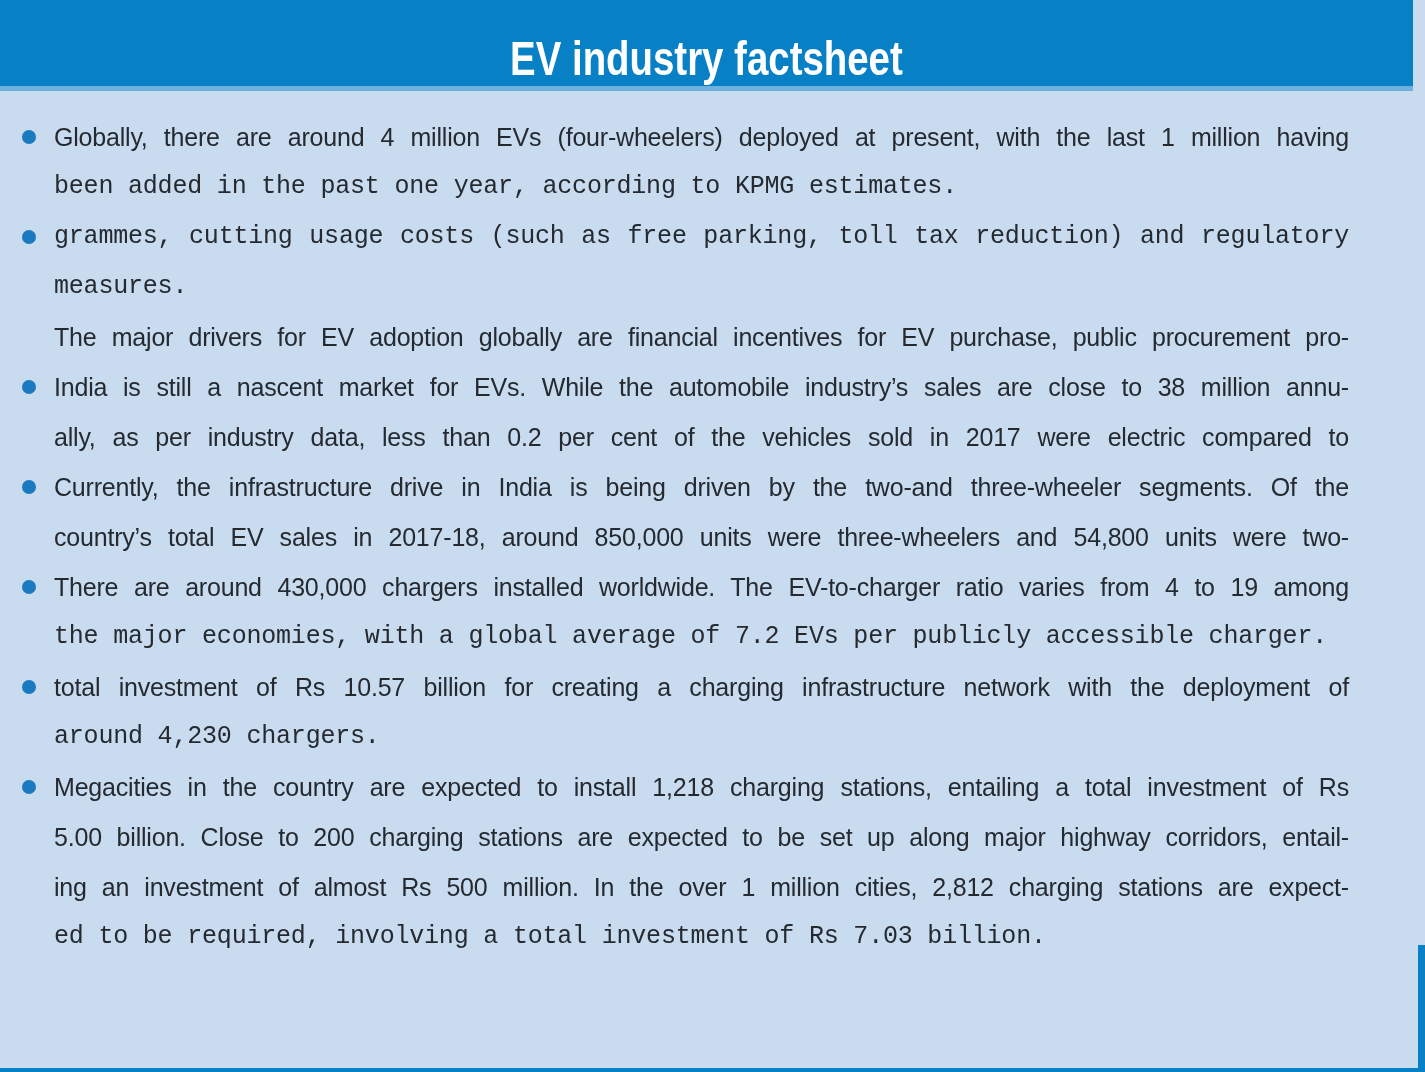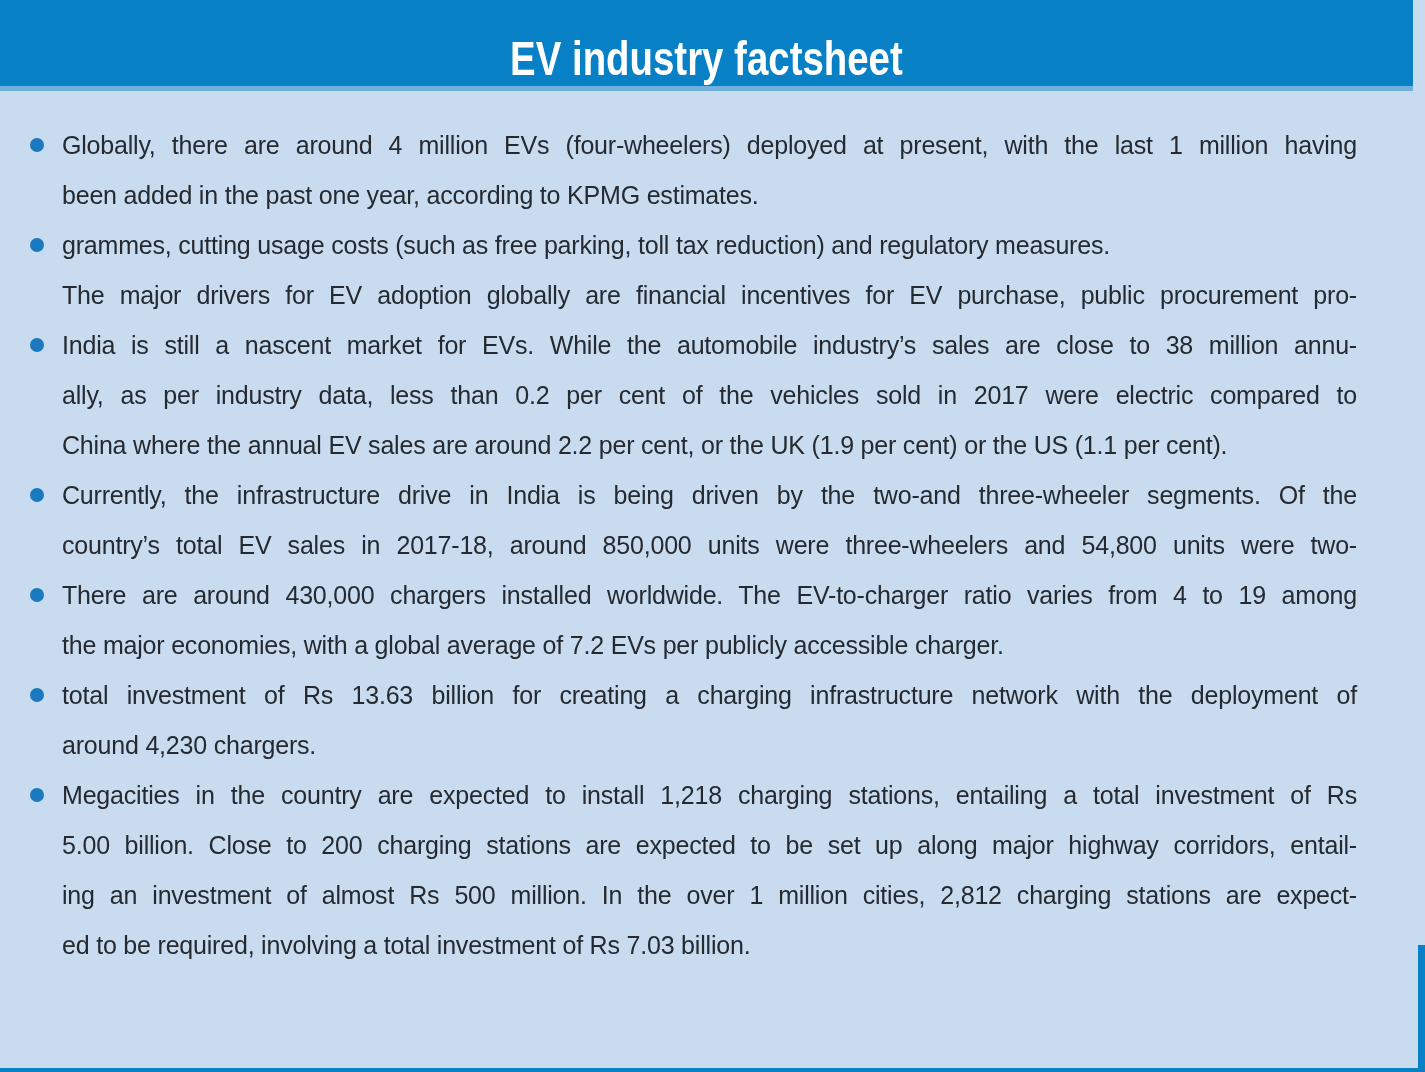--- a/index.html
+++ b/index.html
@@ -33,21 +33,21 @@
     font-size: 48px;
     font-weight: bold;
     letter-spacing: 0px;
     transform: scaleX(0.80);
     transform-origin: center;
     white-space: nowrap;
   }
   .bullet-list {
     position: absolute;
     left: 0; top: 91px;
-    margin: 12px;
+    margin: 4px;
     padding: 17px 25px 0 18px;
     list-style: none;
     width: 1370px;
     box-sizing: border-box;
   }
   .bullet-item {
     position: relative;
     padding-left: 32px;
   }
   .dot {
@@ -65,20 +65,21 @@
     line-height: 50px;
     letter-spacing: -0.2px;
   }
   .line {
     text-align: justify;
     text-align-last: justify;
     white-space: normal;
   }
   .line.last {
     text-align-last: left;
+    font-family: Liberation Mono, monospace;
   }
   .bottom-rule {
     position: absolute;
     left: 0; bottom: 0;
     width: 100%;
     height: 4px;
     background: var(--header-bg, #0780c5);
   }
   .right-rule {
     position: absolute;
@@ -110,41 +111,40 @@
         <div class="bullet-text">
           <div class="line last">grammes, cutting usage costs (such as free parking, toll tax reduction) and regulatory measures.</div>
           <div class="line">The major drivers for EV adoption globally are financial incentives for EV purchase, public procurement pro-</div>
         </div>
       </li>
       <li class="bullet-item">
         <span class="dot"></span>
         <div class="bullet-text">
           <div class="line">India is still a nascent market for EVs. While the automobile industry’s sales are close to 38 million annu-</div>
           <div class="line">ally, as per industry data, less than 0.2 per cent of the vehicles sold in 2017 were electric compared to</div>
-          <div class="line last">China where the annual EV sales are around 2.2 per cent, or the UK (1.9 per cent) or the US (1.1 per cent).</div>
         </div>
       </li>
       <li class="bullet-item">
         <span class="dot"></span>
         <div class="bullet-text">
           <div class="line">Currently, the infrastructure drive in India is being driven by the two-and three-wheeler segments. Of the</div>
           <div class="line">country’s total EV sales in 2017-18, around 850,000 units were three-wheelers and 54,800 units were two-</div>
         </div>
       </li>
       <li class="bullet-item">
         <span class="dot"></span>
         <div class="bullet-text">
           <div class="line">There are around 430,000 chargers installed worldwide. The EV-to-charger ratio varies from 4 to 19 among</div>
           <div class="line last">the major economies, with a global average of 7.2 EVs per publicly accessible charger.</div>
         </div>
       </li>
       <li class="bullet-item">
         <span class="dot"></span>
         <div class="bullet-text">
-          <div class="line">total investment of Rs 13.63 billion for creating a charging infrastructure network with the deployment of</div>
+          <div class="line">total investment of Rs 10.57 billion for creating a charging infrastructure network with the deployment of</div>
           <div class="line last">around 4,230 chargers.</div>
         </div>
       </li>
       <li class="bullet-item">
         <span class="dot"></span>
         <div class="bullet-text">
           <div class="line">Megacities in the country are expected to install 1,218 charging stations, entailing a total investment of Rs</div>
           <div class="line">5.00 billion. Close to 200 charging stations are expected to be set up along major highway corridors, entail-</div>
           <div class="line">ing an investment of almost Rs 500 million. In the over 1 million cities, 2,812 charging stations are expect-</div>
           <div class="line last">ed to be required, involving a total investment of Rs 7.03 billion.</div>

